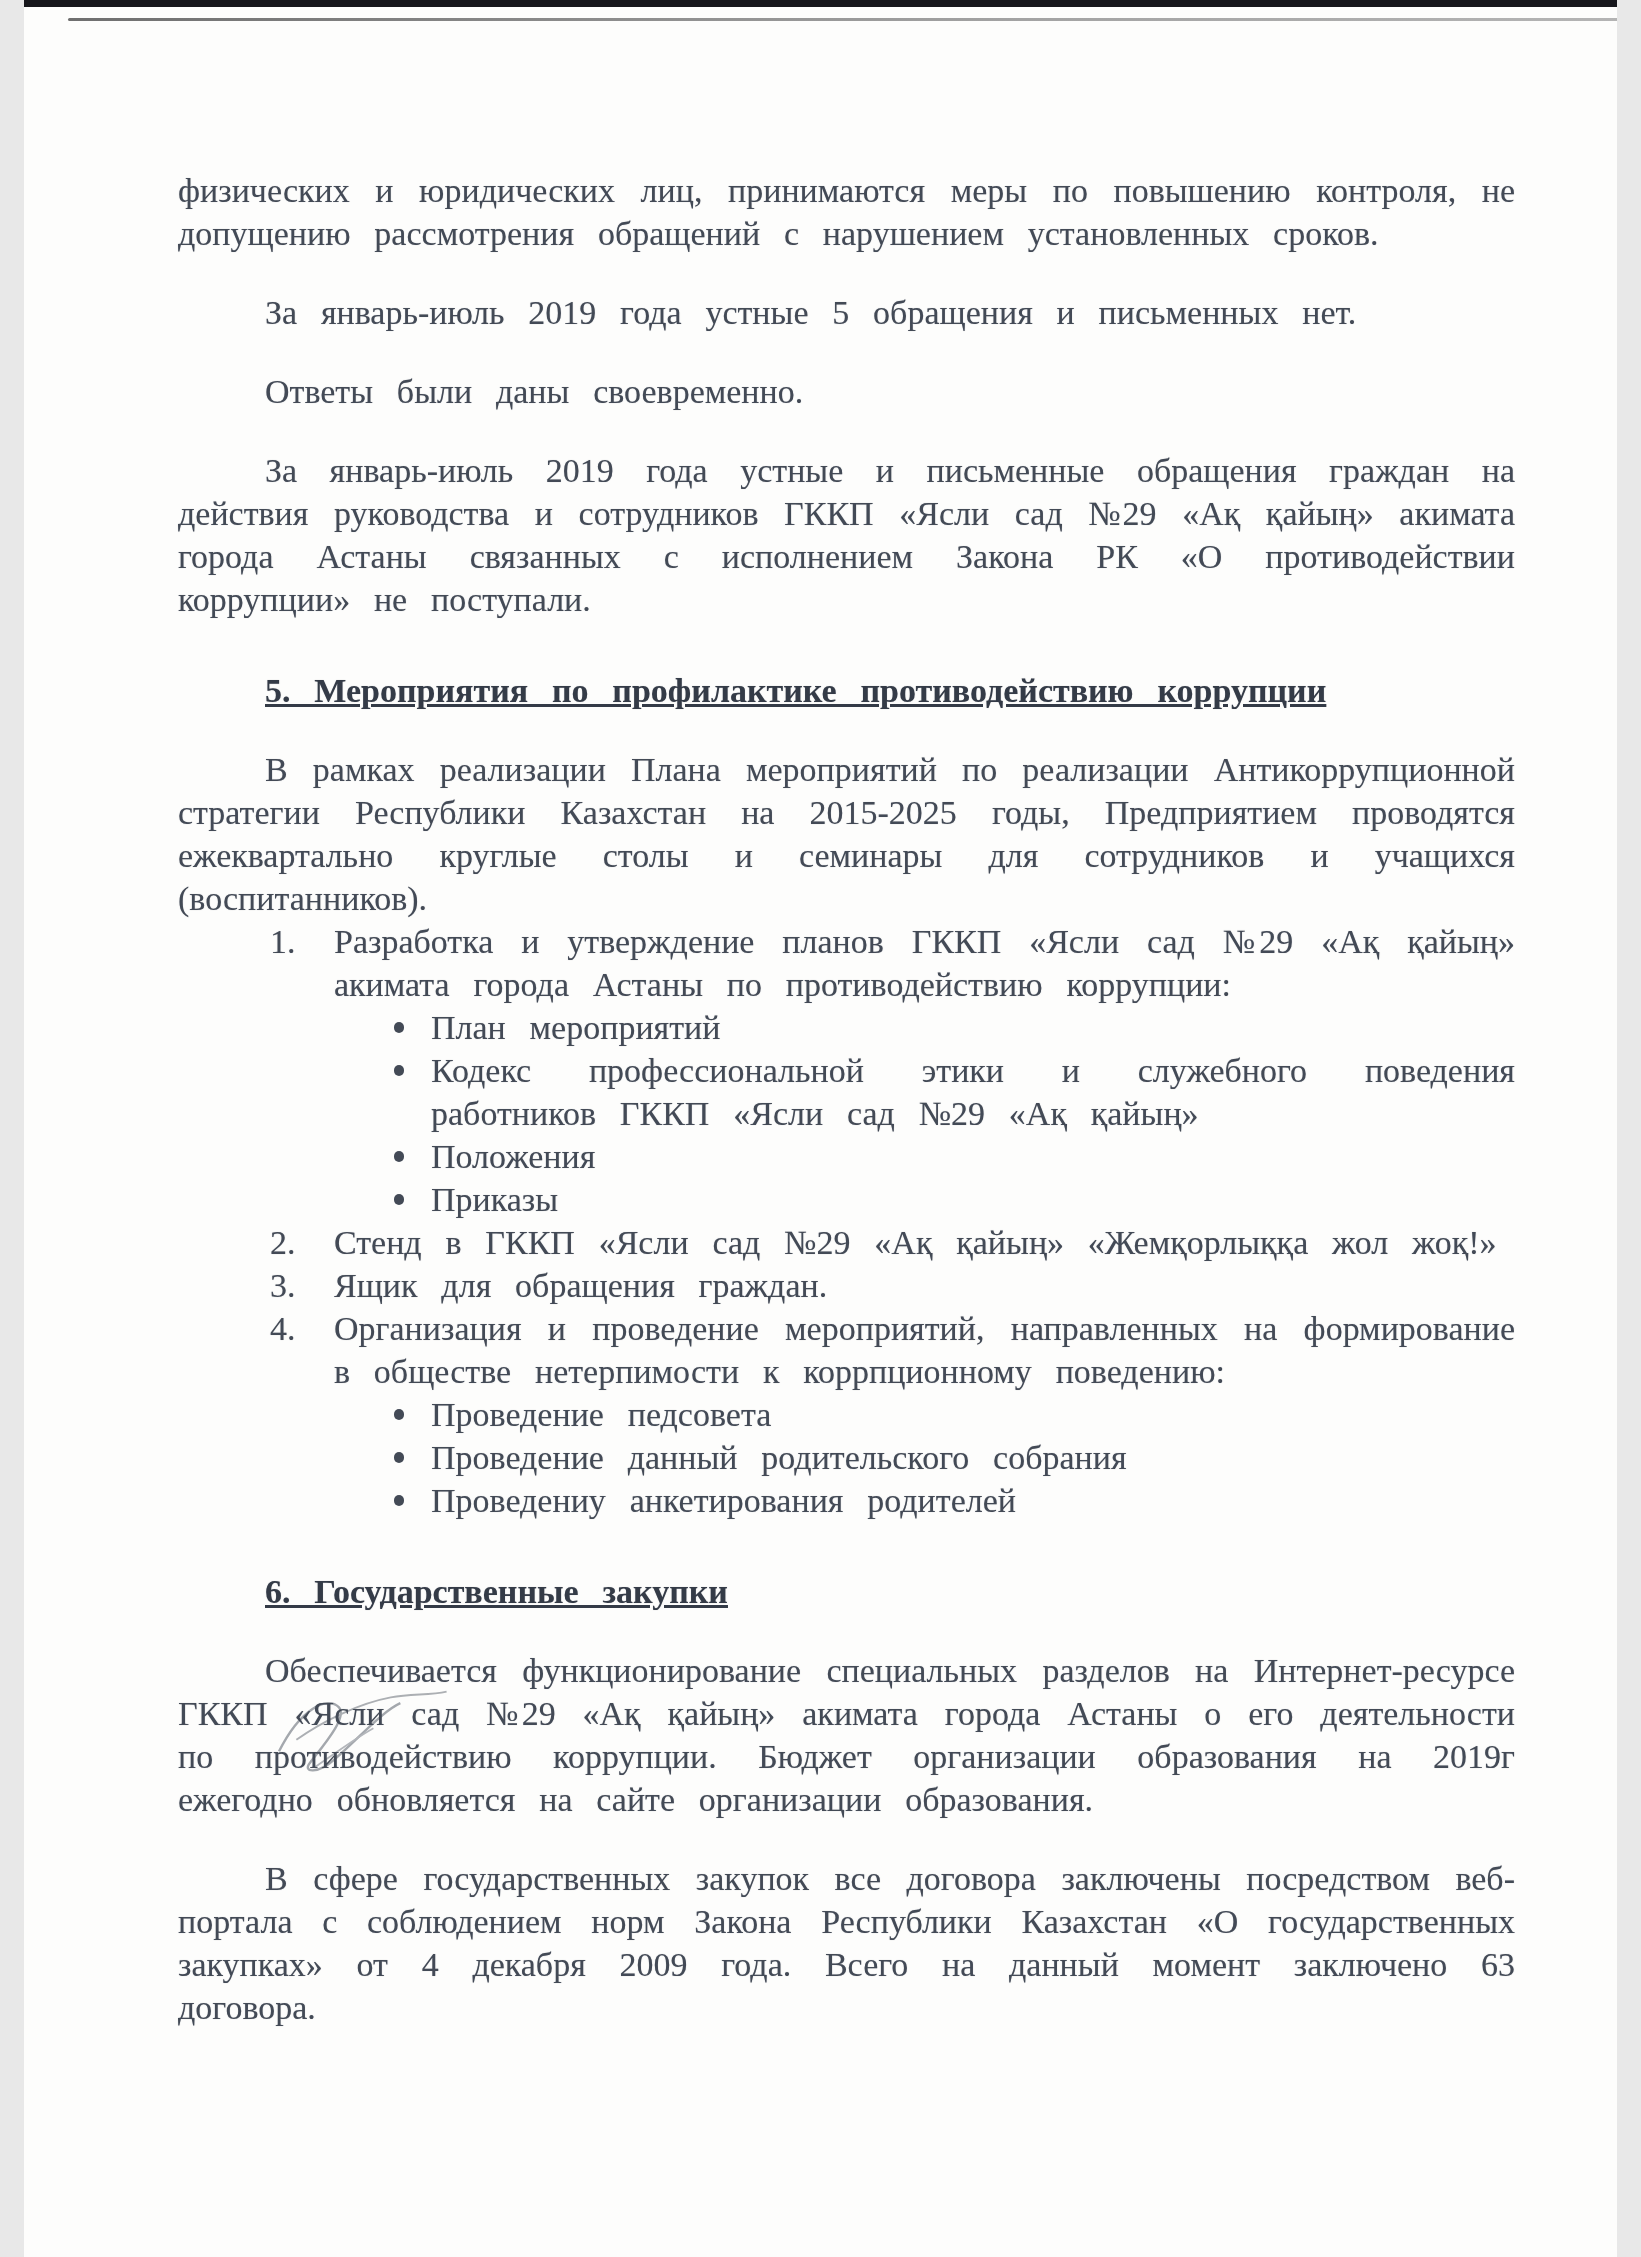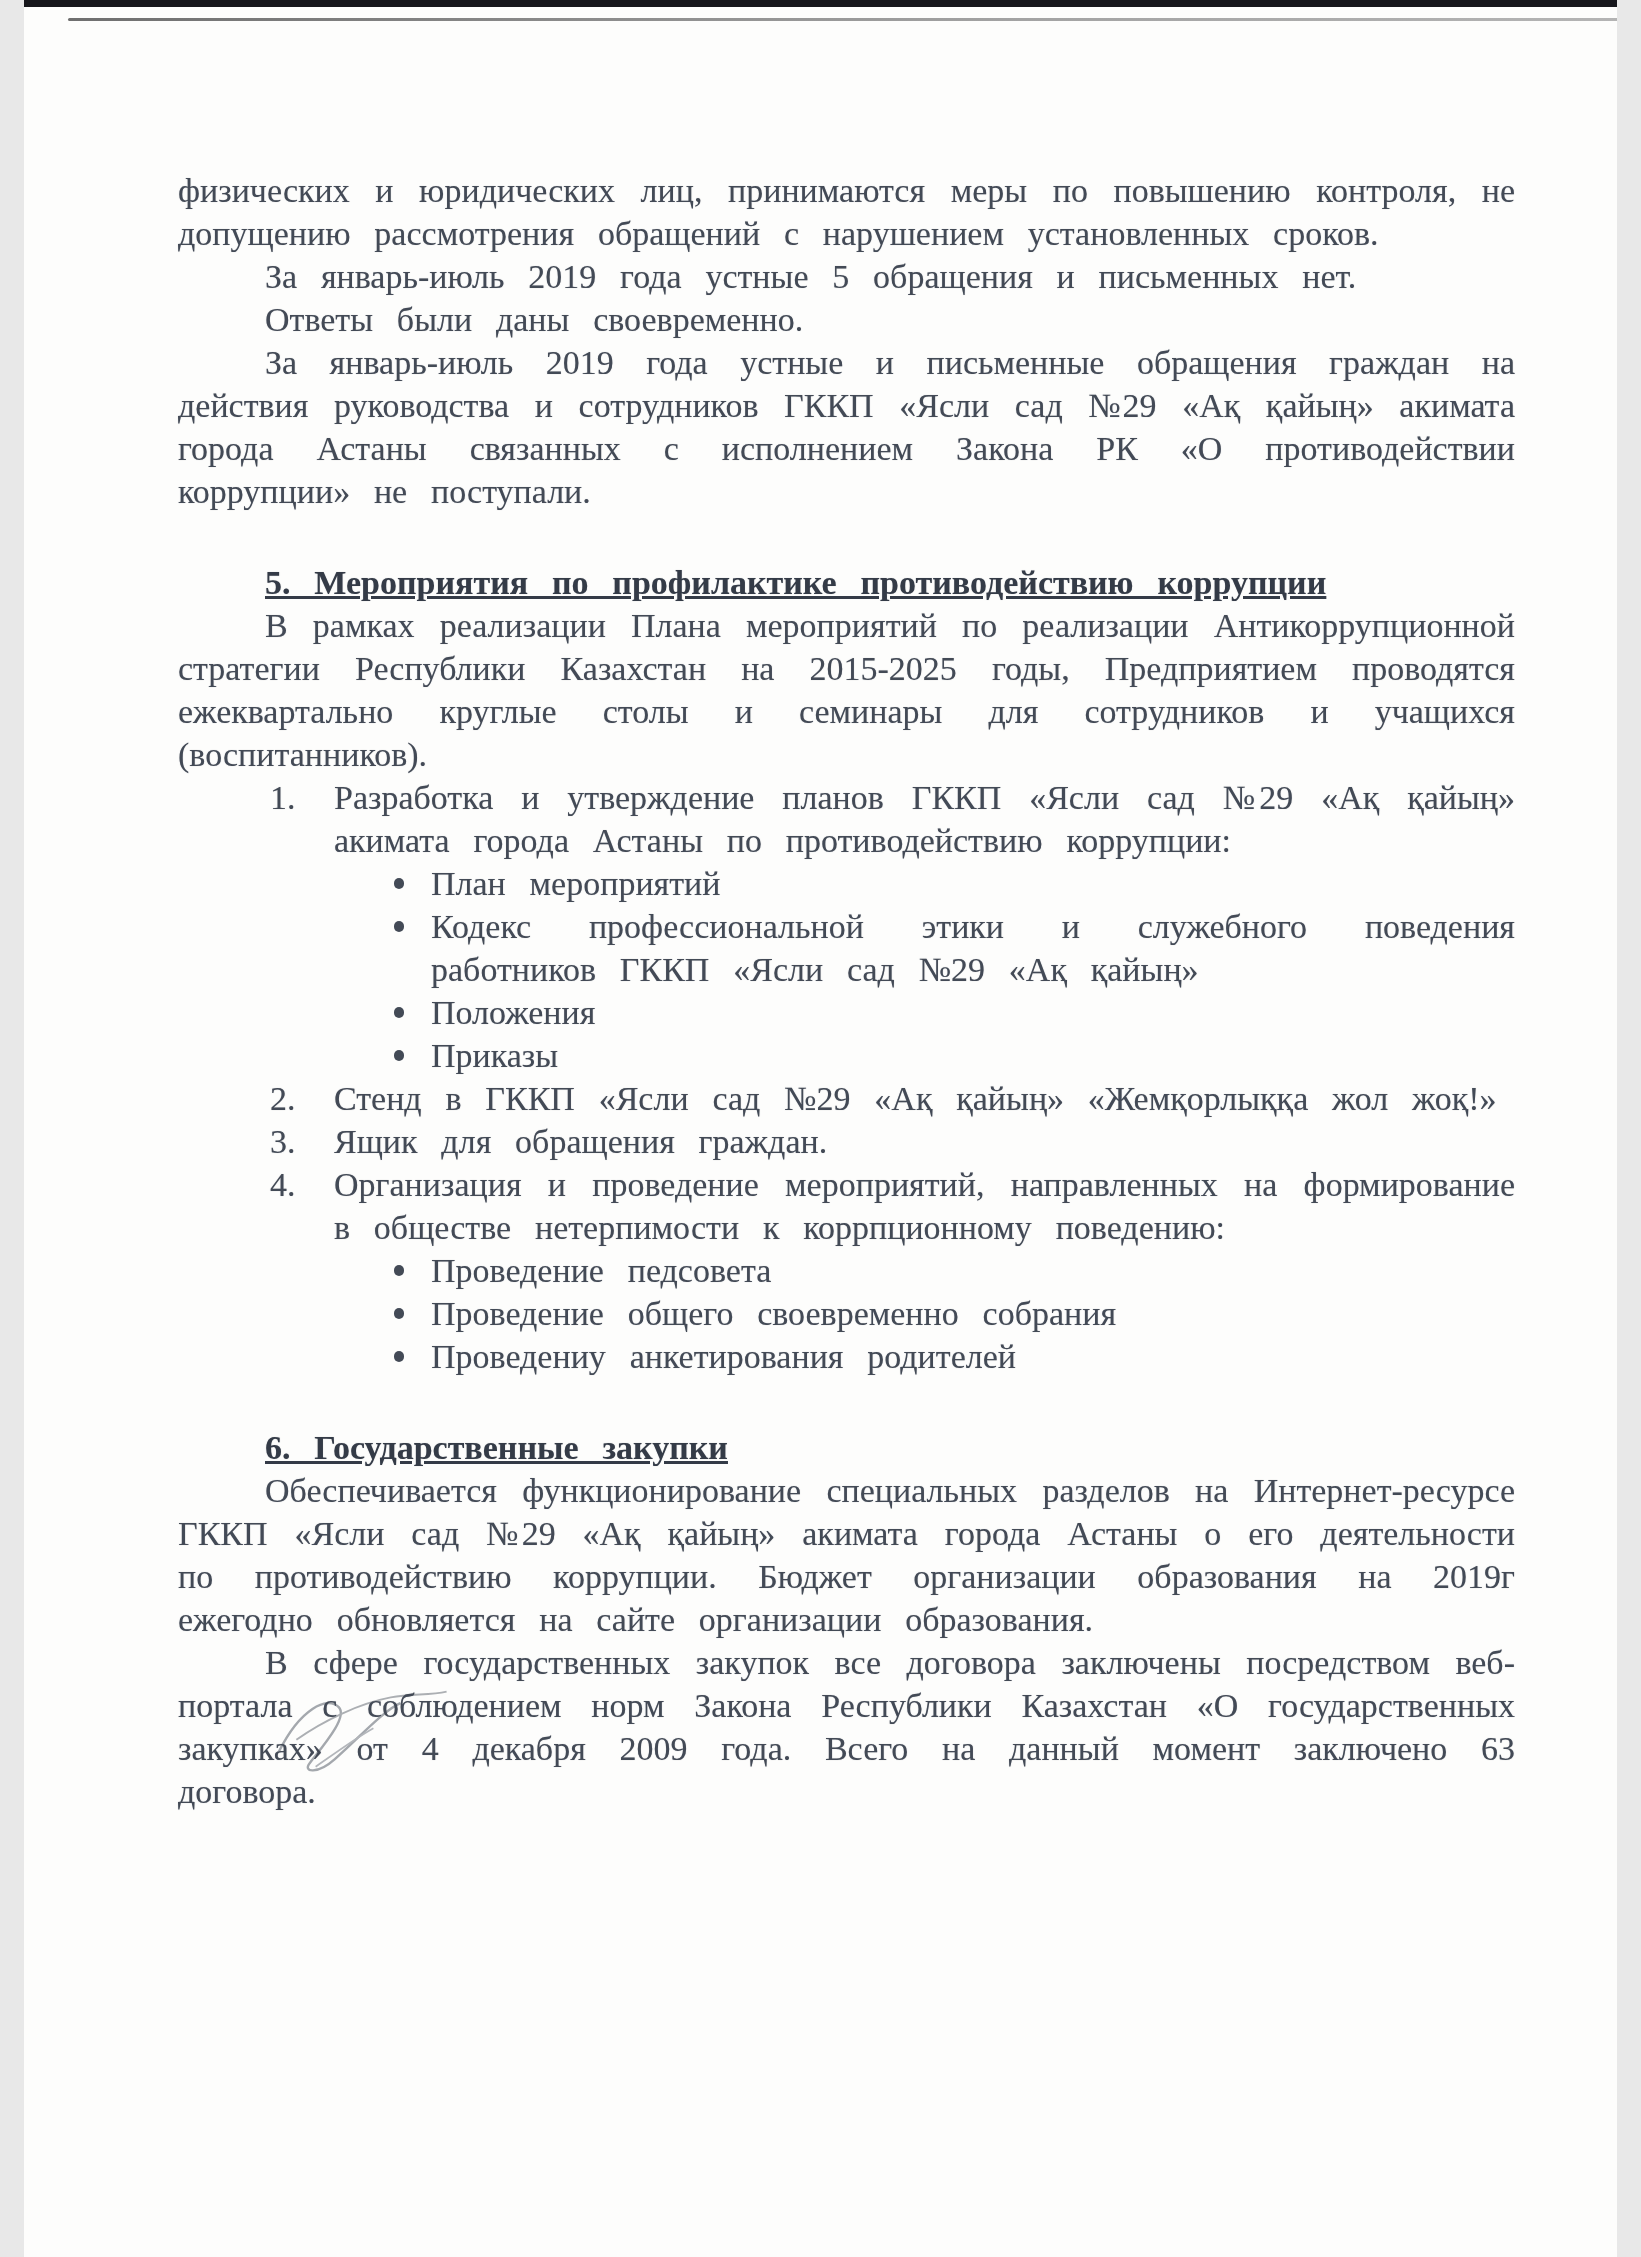--- a/index.html
+++ b/index.html
@@ -25,21 +25,21 @@
   .scan-line{
     position:absolute;top:18.3px;left:44px;width:1591px;height:2.9px;
     background:linear-gradient(to right,#6f6f6f,#a3a3a3 60%,#b5b5b5);
     border-radius:1.9px;
   }
   .smudge{position:absolute;left:243px;top:1682px;opacity:.55;}
   .content{
     position:absolute;left:154px;top:169px;width:1337px;
   }
   .para{margin:0;text-align:justify;text-align-last:left;}
-  .indent{text-indent:87px;}
+  .indent{text-indent:87px;margin-top:36px;}
   .heading{
     margin:0 0 0 87px;font-weight:bold;font-size:34px;line-height:43px;
     color:var(--inkbold,#343b47);
   }
   .gap-top{margin-top:48px;text-decoration:underline;}
   .olist{margin-left:92px;}
   .oitem{display:flex;}
   .num{flex:0 0 44px;}
   .itext{flex:1;min-width:0;margin-left:20px;}
   .ipara{margin:0;text-align:justify;text-align-last:left;}
@@ -121,21 +121,21 @@
         <span class="num">4.</span>
         <div class="itext">
           <p class="ipara">Организация и проведение мероприятий,  направленных на формирование в обществе нетерпимости к коррпционному поведению:</p>
           <div class="ulist">
             <div class="uitem">
               <span class="dot"></span>
               <p class="bpara">Проведение педсовета</p>
             </div>
             <div class="uitem">
               <span class="dot"></span>
-              <p class="bpara">Проведение общего своевременно собрания</p>
+              <p class="bpara">Проведение данный родительского собрания</p>
             </div>
             <div class="uitem">
               <span class="dot"></span>
               <p class="bpara">Проведениу анкетирования родителей</p>
             </div>
           </div>
         </div>
       </div>
 
     </div>

